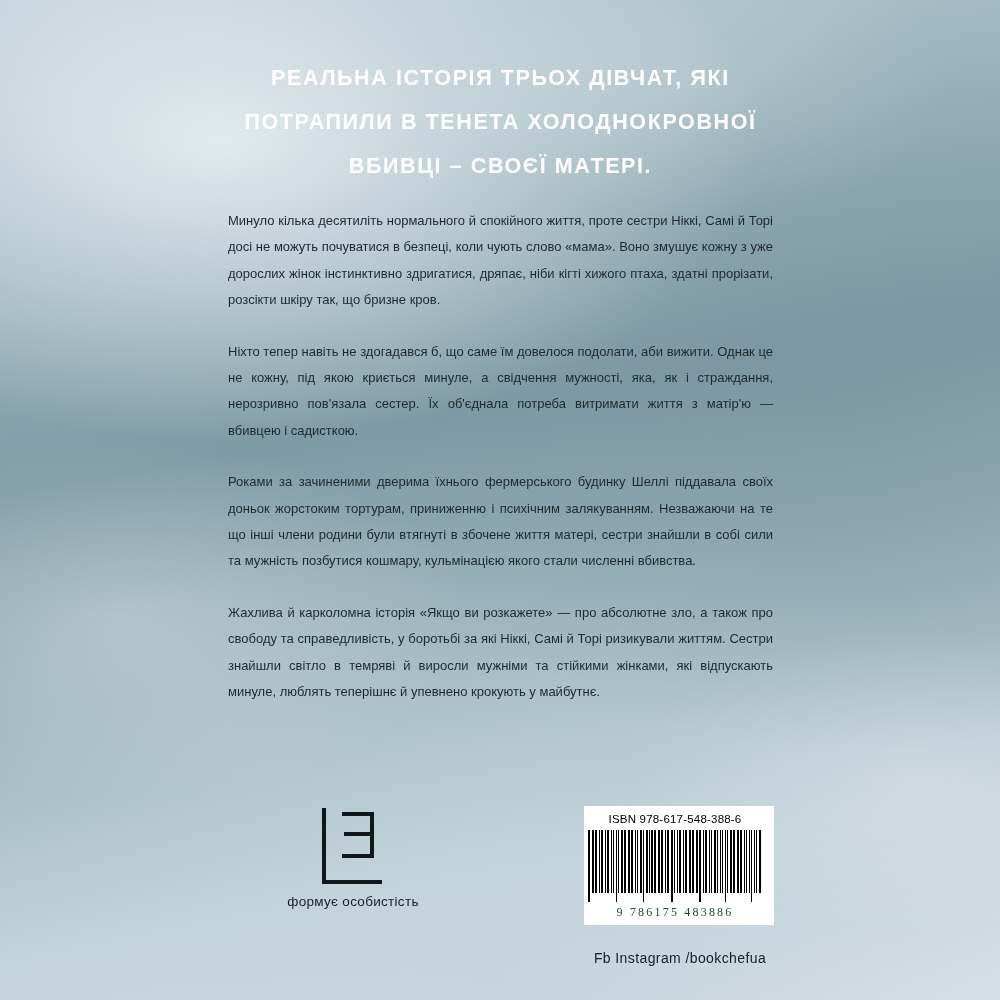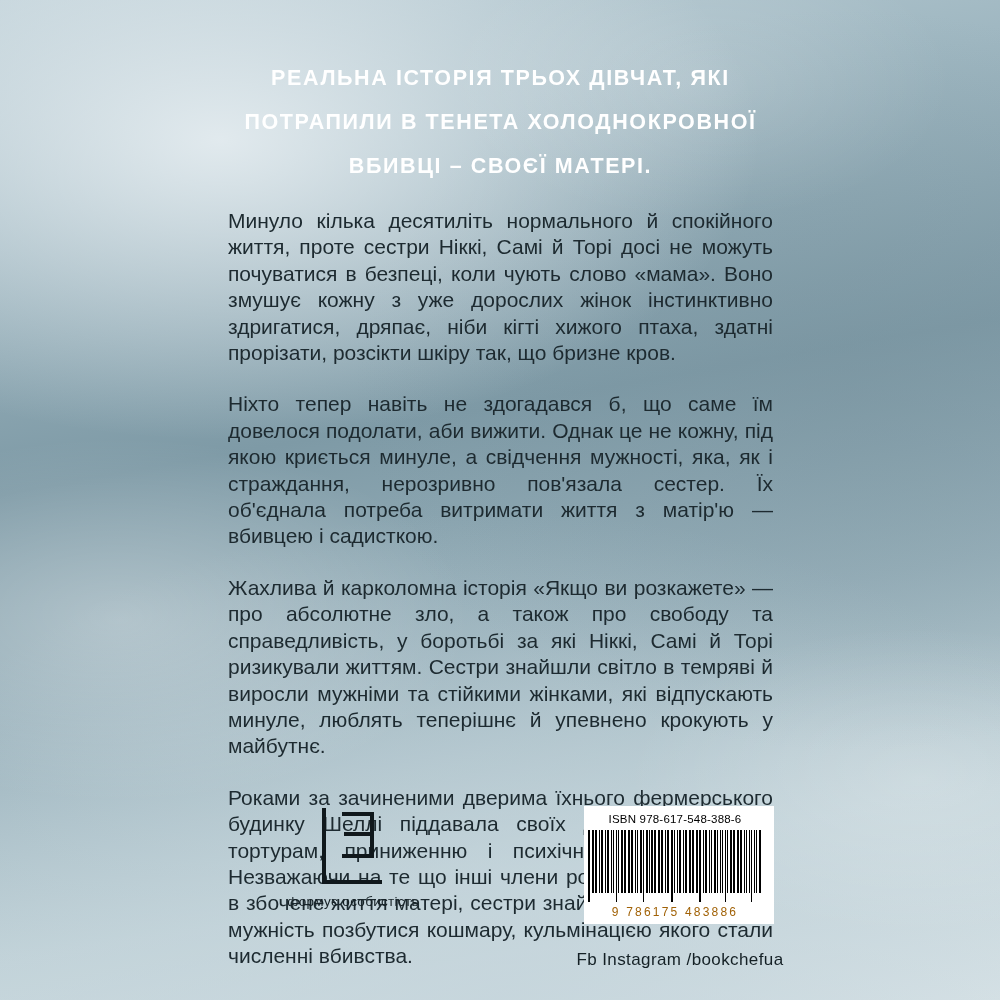--- a/index.html
+++ b/index.html
@@ -61,21 +61,21 @@
     text-transform: uppercase;
   }
 
   
   .body-copy {
     position: absolute;
     left: 228px;
     top: 208px;
     width: 545px;
     color: #1d2a30;
-    font-size: 21px;
+    font-size: 13px;
     line-height: 26.4px;
     text-align: justify;
   }
   .body-copy p {
     margin: 0 0 25px 0;
   }
   .body-copy p:last-child { margin-bottom: 0; }
 
   
   .publisher {
@@ -129,59 +129,59 @@
     align-items: stretch;
     gap: 0;
     padding: 0 4px;
   }
   .bars span { display: block; background: #000; }
   .barcode-digits {
     margin-top: 3px;
     font-size: 12px;
     letter-spacing: 2.2px;
     text-align: center;
-    color: #a16207;
-    font-family: Liberation Sans, sans-serif;
+    color: #14532d;
+    font-family: Liberation Serif, serif;
   }
 
   
   .footer-left {
     position: absolute;
     left: 228px;
     top: 950px;
     width: 250px;
     text-align: center;
     font-size: 14.5px;
     color: #142025;
     letter-spacing: 0.6px;
   }
   .footer-right {
     position: absolute;
     left: 520px;
     top: 950px;
     width: 320px;
     text-align: center;
-    font-size: 17px;
+    font-size: 14px;
     color: #142025;
     letter-spacing: 0.4px;
   }
 </style>
 </head>
 <body>
 
 <div class="cover">
   <div class="content">
 
     <div class="headline">РЕАЛЬНА ІСТОРІЯ ТРЬОХ ДІВЧАТ, ЯКІ ПОТРАПИЛИ В ТЕНЕТА ХОЛОДНОКРОВНОЇ ВБИВЦІ – СВОЄЇ МАТЕРІ.</div>
 
     <div class="body-copy">
       <p>Минуло кілька десятиліть нормального й спокійного життя, проте сестри Ніккі, Самі й Торі досі не можуть почуватися в безпеці, коли чують слово «мама». Воно змушує кожну з уже дорослих жінок інстинктивно здригатися, дряпає, ніби кігті хижого птаха, здатні прорізати, розсікти шкіру так, що бризне кров.</p>
       <p>Ніхто тепер навіть не здогадався б, що саме їм довелося подолати, аби вижити. Однак це не кожну, під якою криється минуле, а свідчення мужності, яка, як і страждання, нерозривно пов'язала сестер. Їх об'єднала потреба витримати життя з матір'ю — вбивцею і садисткою.</p>
+      <p>Роками за зачиненими дверима їхнього фермерського будинку Шеллі піддавала своїх доньок жорстоким тортурам, приниженню і психічним залякуванням. Незважаючи на те що інші члени родини були втягнуті в збочене життя матері, сестри знайшли в собі сили та мужність позбутися кошмару, кульмінацією якого стали численні вбивства.</p>
       <p>Жахлива й карколомна історія «Якщо ви розкажете» — про абсолютне зло, а також про свободу та справедливість, у боротьбі за які Ніккі, Самі й Торі ризикували життям. Сестри знайшли світло в темряві й виросли мужніми та стійкими жінками, які відпускають минуле, люблять теперішнє й упевнено крокують у майбутнє.</p>
-      <p>Роками за зачиненими дверима їхнього фермерського будинку Шеллі піддавала своїх доньок жорстоким тортурам, приниженню і психічним залякуванням. Незважаючи на те що інші члени родини були втягнуті в збочене життя матері, сестри знайшли в собі сили та мужність позбутися кошмару, кульмінацією якого стали численні вбивства.</p>
     </div>
 
     <div class="publisher">
       <div class="logo-mark">
         <svg width="66" height="78" viewBox="0 0 66 78" xmlns="http://www.w3.org/2000/svg">
           <g fill="none" stroke="#10181c" stroke-width="4">
             <path d="M4 2 L4 76 L62 76"></path>
             <path d="M22 8 L52 8 L52 28 L24 28"></path>
             <path d="M52 28 L52 50 L22 50"></path>
           </g>

